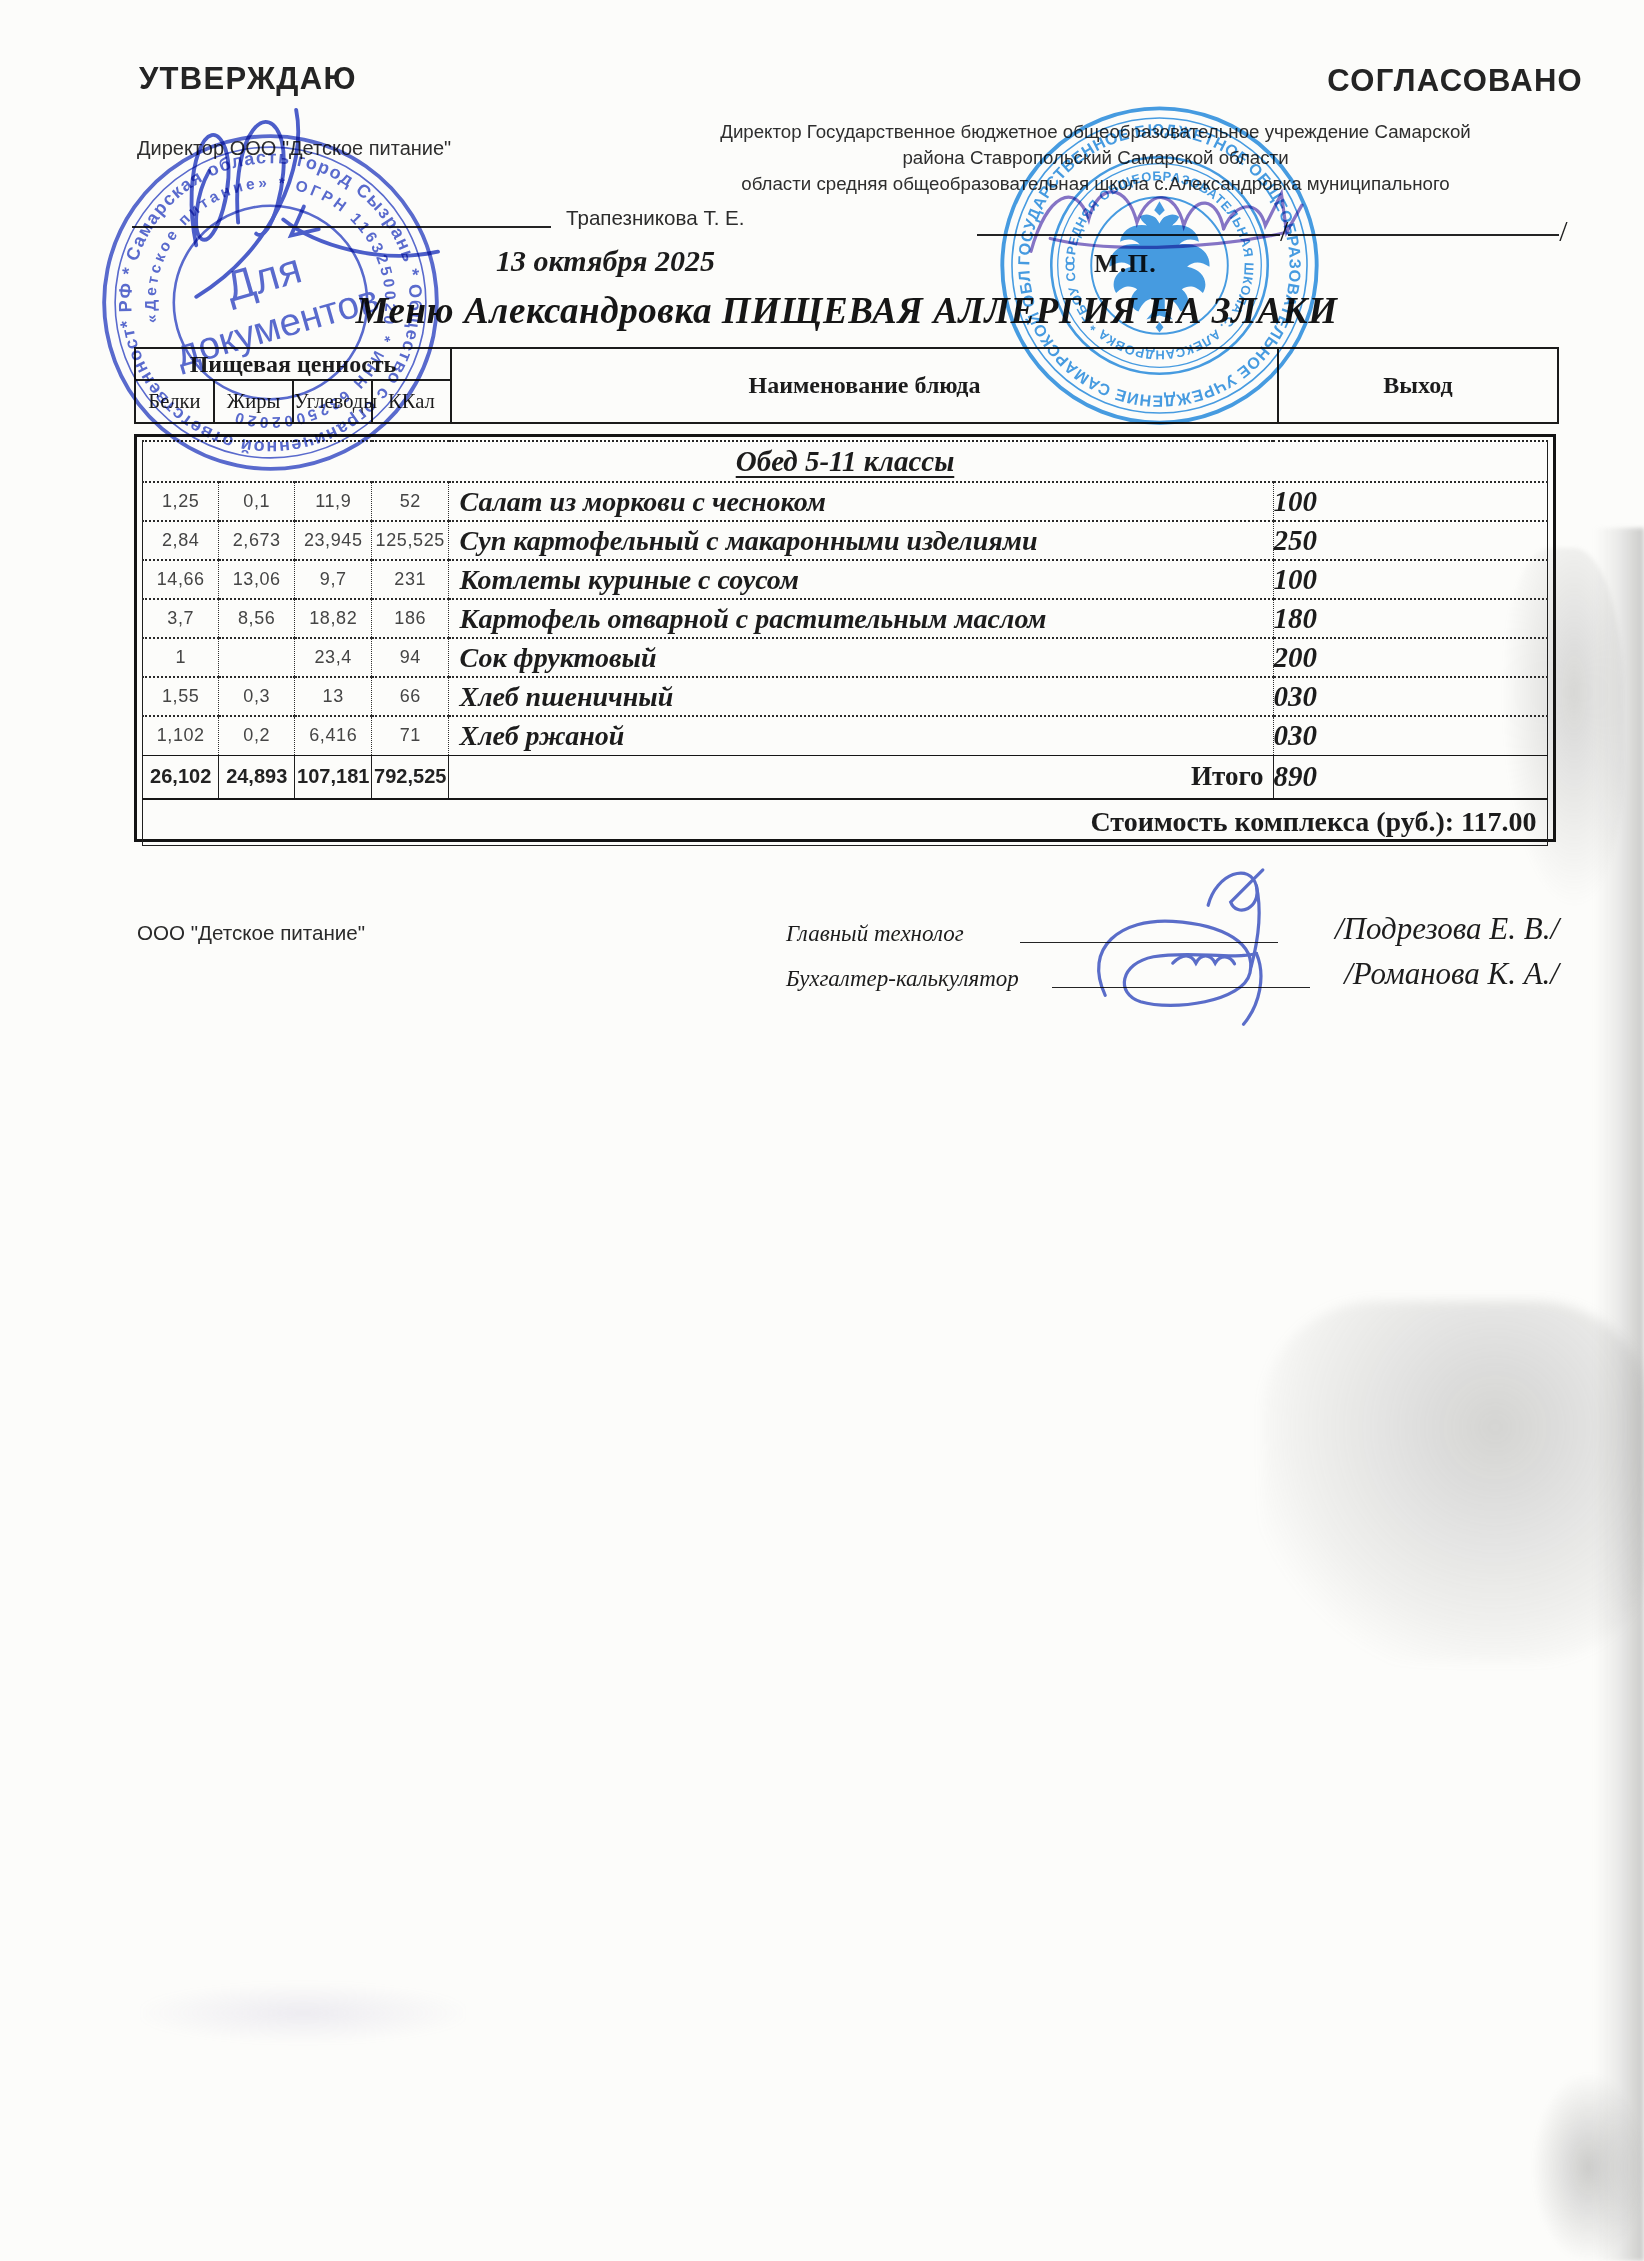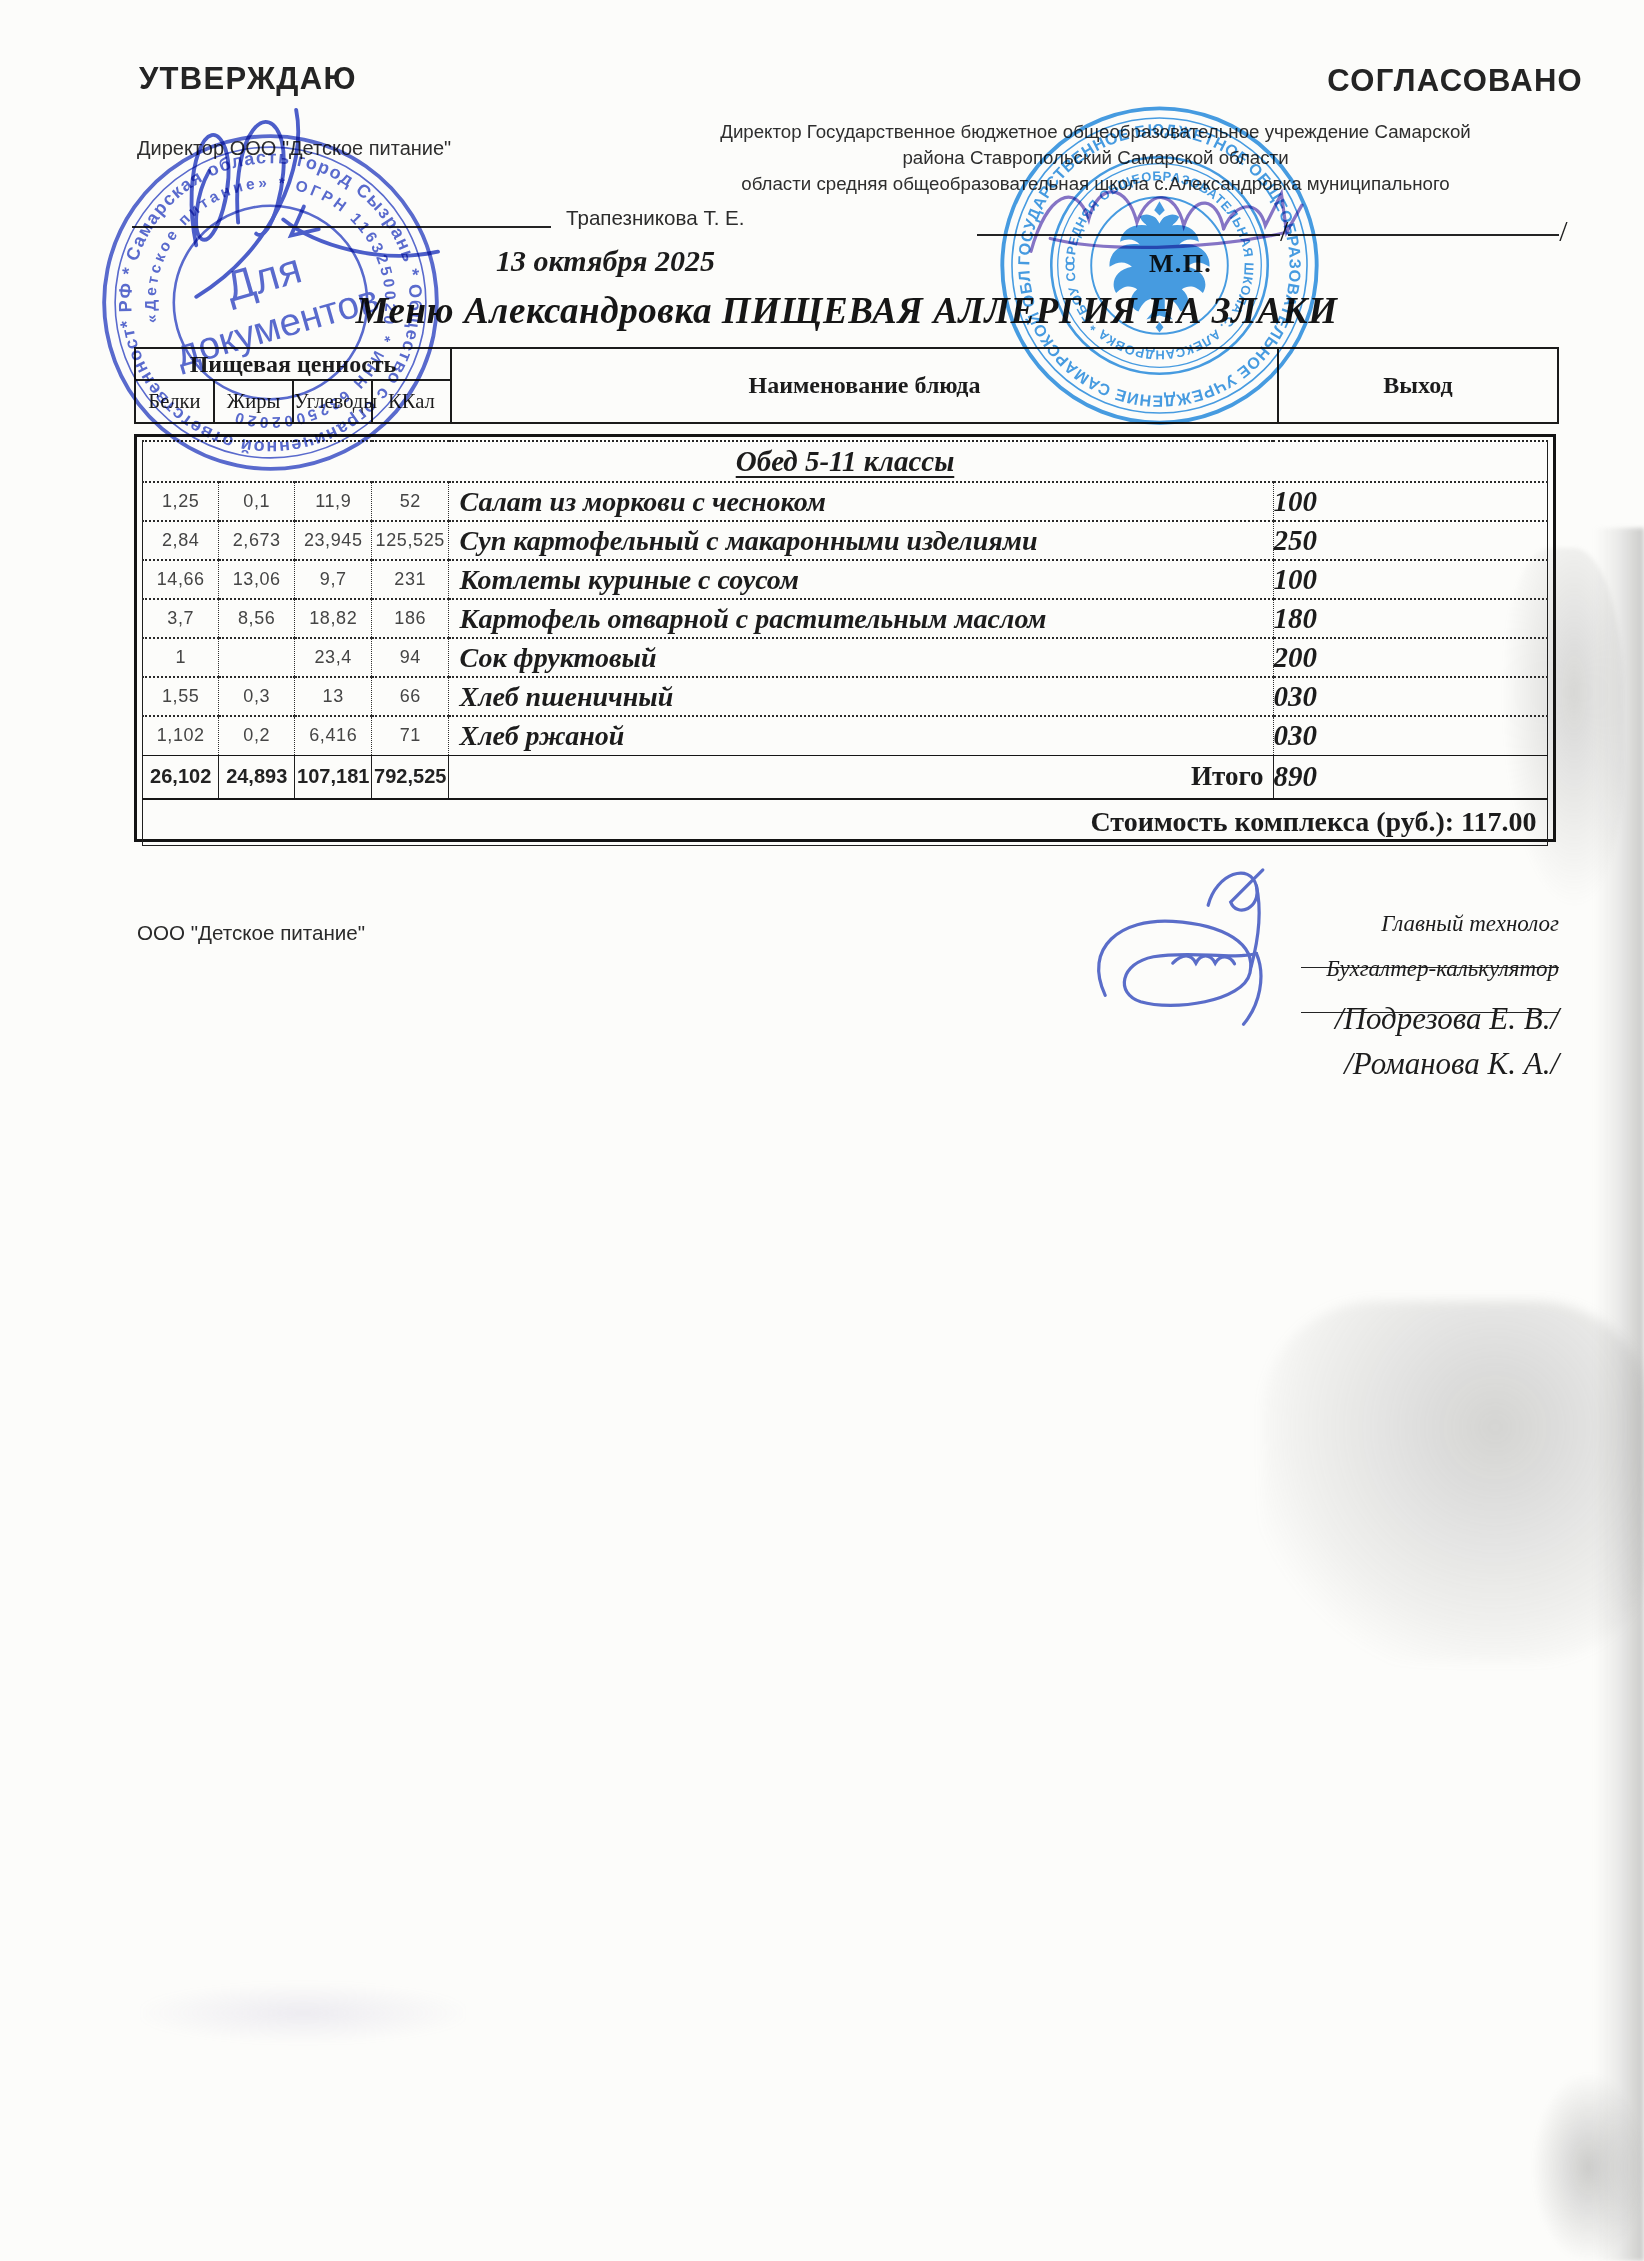--- a/index.html
+++ b/index.html
@@ -12,21 +12,21 @@
   .approve-role{left:137px;top:137px;font-size:20px;color:#2e2e2e;}
   .approve-line{left:132px;top:226px;width:419px;border-bottom:2.6px solid #242424;height:0;}
   .approve-name{left:566px;top:206px;font-size:20.6px;color:#2c2c2c;}
   .approve-date{left:412px;top:244px;width:387px;text-align:center;font-size:30px;font-weight:bold;font-style:italic;font-family:"Liberation Serif",serif;}
 
   .agree-title{right:61px;top:63px;font-size:31px;font-weight:600;letter-spacing:1.3px;color:#242424;text-align:right;}
   .agree-role{right:46px;top:119px;width:1005px;text-align:center;font-size:18.7px;line-height:26px;color:#2e2e2e;}
   .agree-sigrow{left:977px;top:200px;width:618px;height:36px;display:flex;align-items:flex-end;}
   .agree-sigrow .sig-seg{display:inline-block;border-bottom:2.6px solid #242424;height:6.4px;}
   .agree-sigrow .slash{font-family:"Liberation Serif",serif;font-size:30px;line-height:19.3px;transform:translateY(3.9px);}
-  .mp{left:1149px;top:249px;font-size:26px;font-weight:bold;font-family:"Liberation Serif",serif;letter-spacing:1.3px;}
+  .mp{left:1094px;top:249px;font-size:26px;font-weight:bold;font-family:"Liberation Serif",serif;letter-spacing:1.3px;}
 
   .doc-title{left:134px;top:289px;width:1425px;text-align:center;font-family:"Liberation Serif",serif;
              font-size:37px;font-weight:bold;font-style:italic;letter-spacing:0.6px;color:#161616;}
 
   
   .head-table{left:134px;top:347px;width:1422px;border-collapse:collapse;table-layout:fixed;}
   .head-table td{border:2.6px solid #1b1b1b;text-align:center;vertical-align:middle;padding:0;}
   .head-table .nutri{font-family:"Liberation Serif",serif;font-weight:bold;font-size:24px;height:30px;}
   .head-table .sub td{font-family:"Liberation Serif",serif;font-size:20.6px;height:41px;}
   .head-table .big{font-family:"Liberation Serif",serif;font-weight:bold;font-size:24px;}
@@ -52,21 +52,21 @@
   .r-totals td{border-top:1.9px solid #161616;}
   .r-totals td + td{border-left:1.3px solid #1f1f1f;}
   .tot-num{text-align:center;font-size:20px;font-weight:bold;color:#222;}
   .tot-label{text-align:right;font-family:"Liberation Serif",serif;font-weight:bold;font-size:27px;padding-right:9px !important;}
   .r-price{height:46px;}
   .r-price td{border-top:2.6px solid #161616;text-align:right;font-family:"Liberation Serif",serif;
               font-weight:bold;font-size:28px;padding-right:10.3px !important;}
 
   
   .footer-company{left:137px;top:921px;font-size:20.6px;color:#2a2a2a;}
-  .signer-row{display:flex;align-items:flex-end;justify-content:flex-start;gap:29px;width:773px;flex-direction:column;}
+  .signer-row{display:flex;align-items:flex-end;justify-content:space-between;gap:29px;width:773px;}
   .signer-row .role{font-family:"Liberation Serif",serif;font-style:italic;font-size:23px;transform:translateY(3.9px);}
   .signer-row .uline{display:inline-block;width:258px;border-bottom:1.9px solid #242424;height:5.2px;}
   .signer-row .name{font-family:"Liberation Serif",serif;font-style:italic;font-size:31px;transform:translateY(3.9px);}
   .srow1{left:786px;top:907px;}
   .srow2{left:786px;top:952px;}
 
   
   .stamp{mix-blend-mode:multiply;}
   .ink{mix-blend-mode:multiply;}
 

